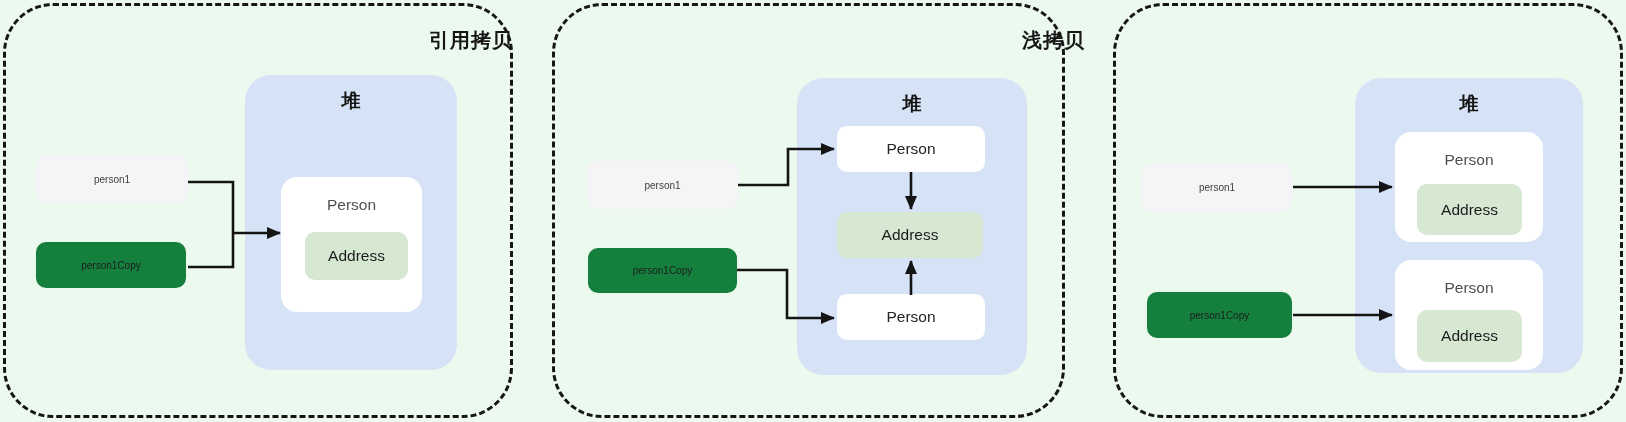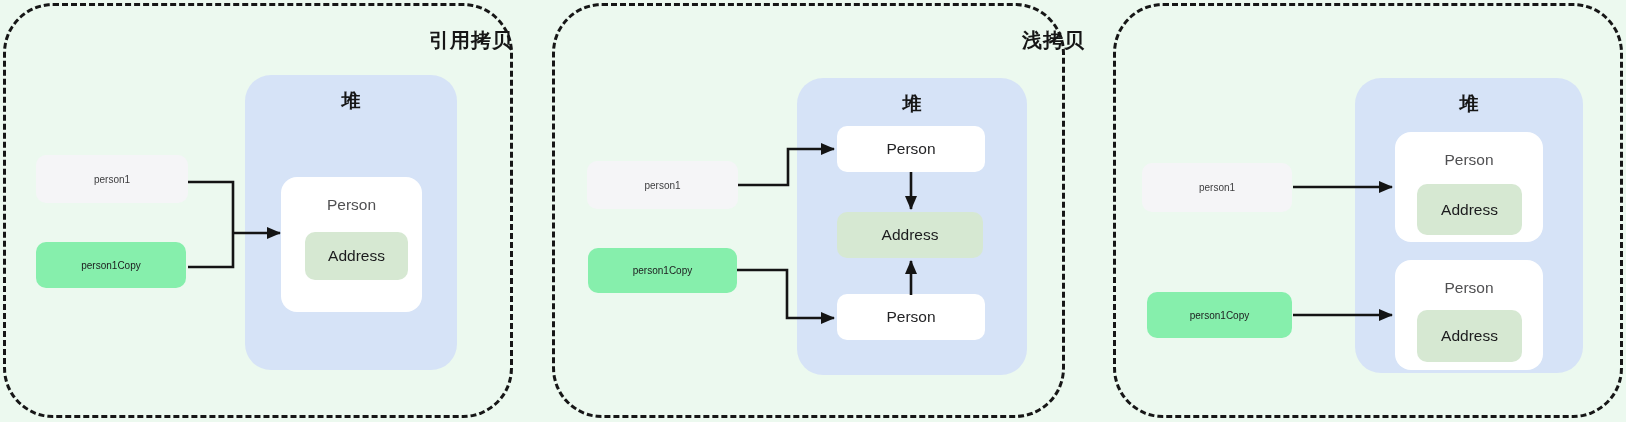--- a/index.html
+++ b/index.html
@@ -81,21 +81,21 @@
   .obj-row.green{background:#d6e8d2;color:#1b1b1d;}
 
   
   .stack-box{
     position:absolute;
     border-radius:10px;
     display:flex;align-items:center;justify-content:center;
     font-size:10px;
   }
   .stack-box.gray{background:#f5f5f7;color:#3d3d3f;}
-  .stack-box.blue{background:#86efac;color:#1c1c1e;}
+  .stack-box.blue{background:#15803d;color:#1c1c1e;}
 
   svg.overlay{
     position:absolute;left:0;top:0;width:1626px;height:422px;
     pointer-events:none;
   }
   svg.overlay path{stroke:#141414;stroke-width:2.6;fill:none;}
 </style>
 </head>
 <body>
 

